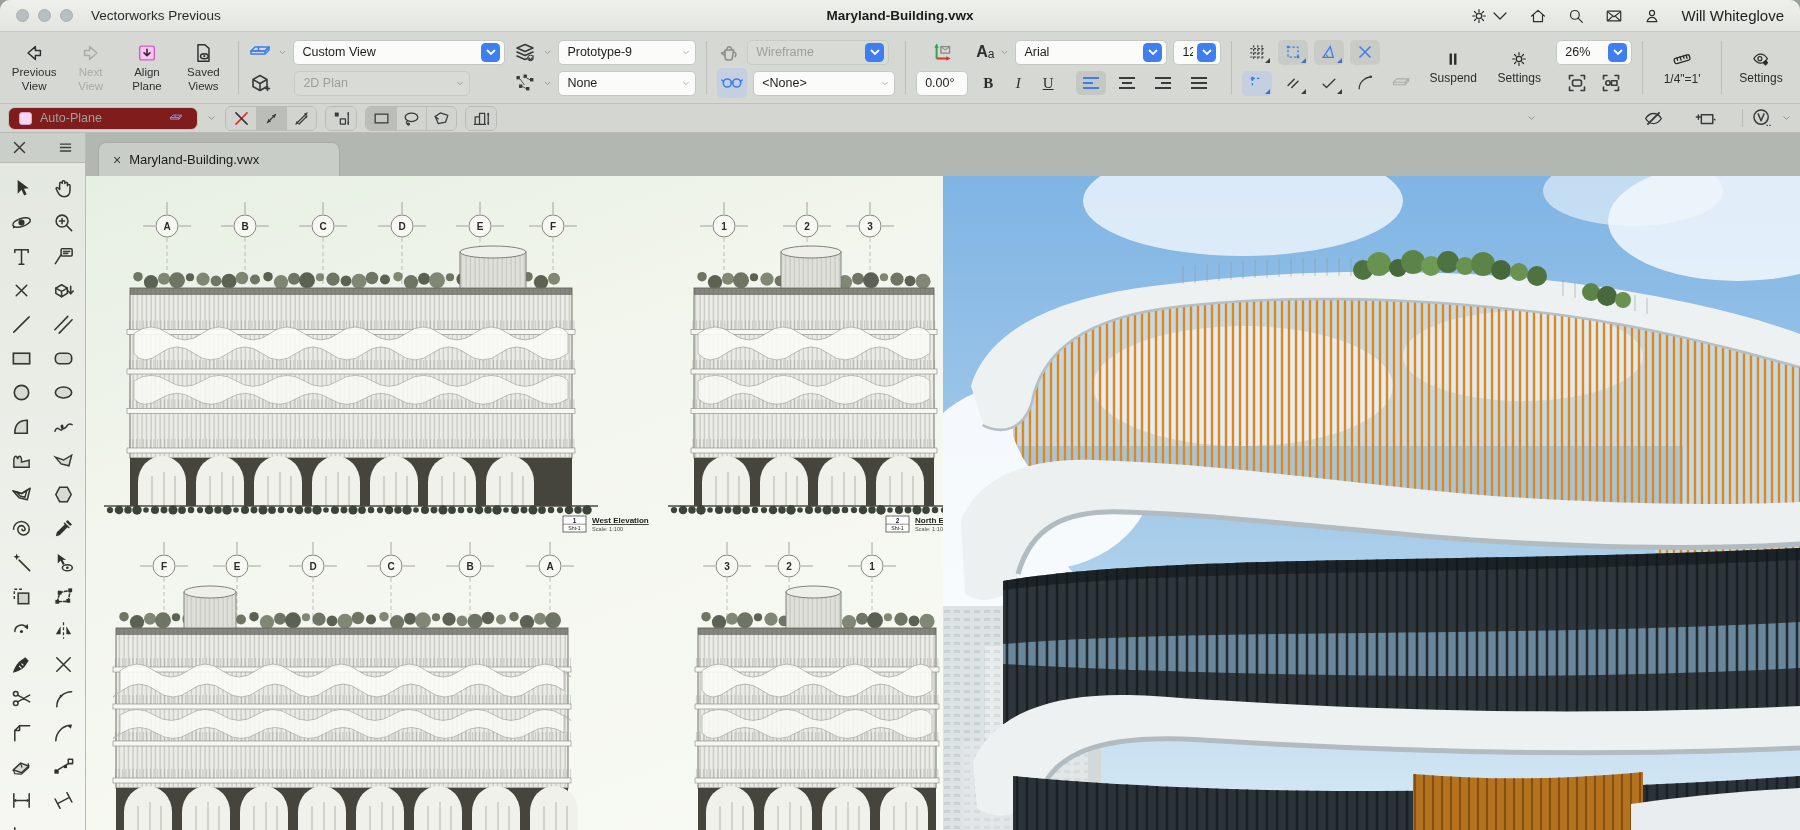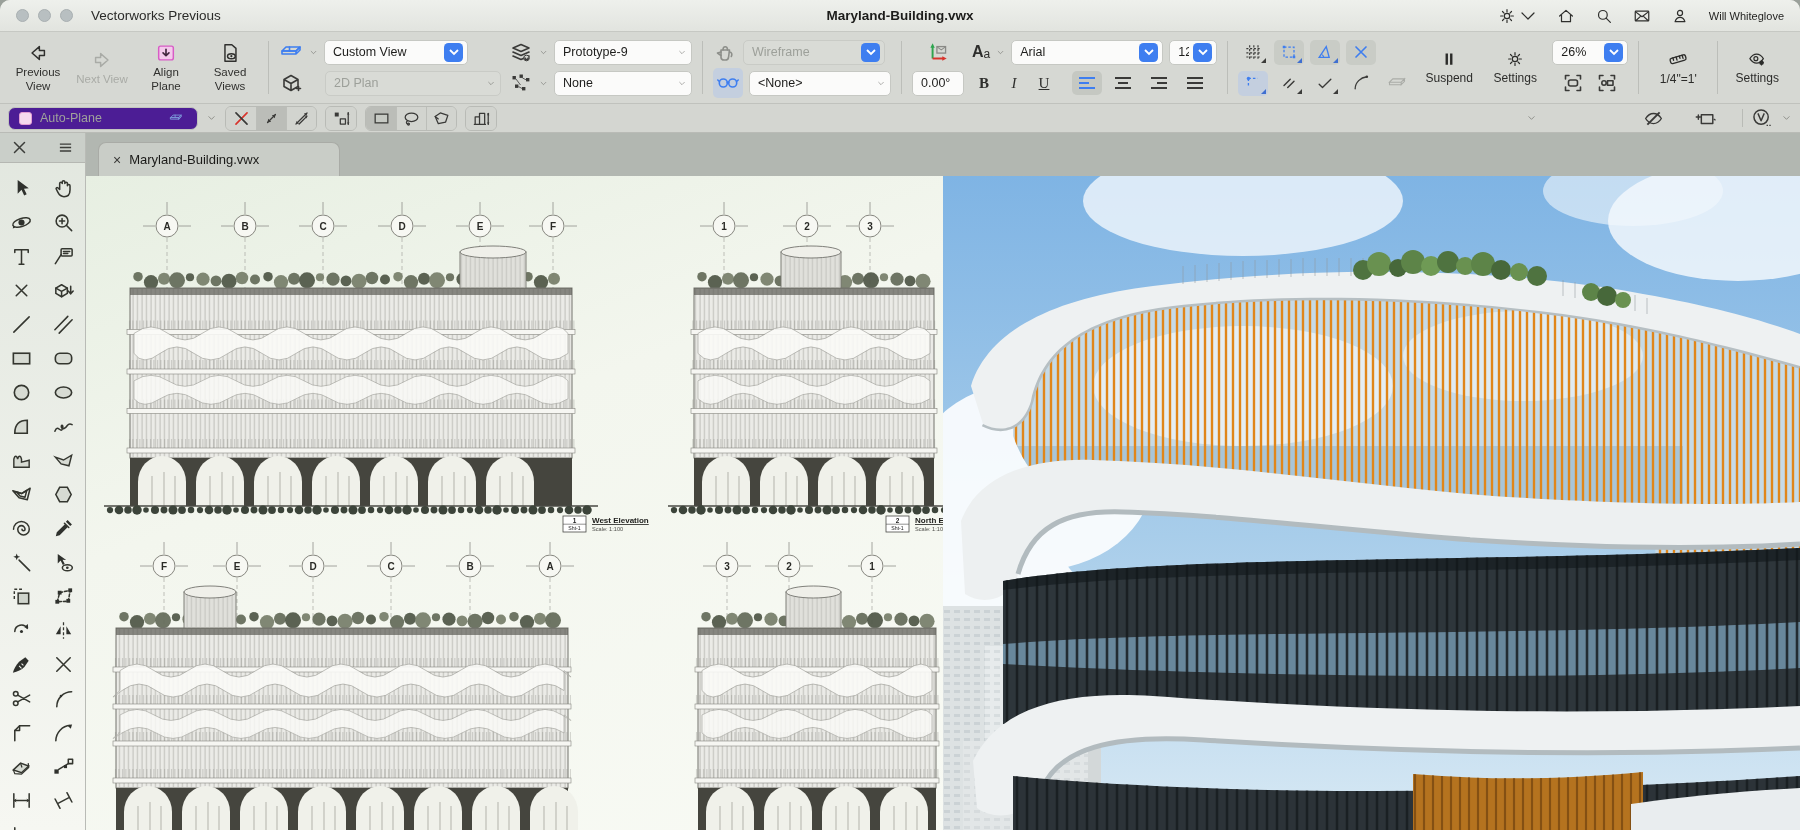--- a/index.html
+++ b/index.html
@@ -10,21 +10,21 @@
 
   
   .titlebar { height:32px; flex:0 0 32px; display:flex; align-items:center; padding:0 16px;
               background:linear-gradient(#eef0ec,#e2e4df); border-bottom:1px solid #c6c8c3; position:relative; }
   .lights { display:flex; gap:9px; }
   .light { width:13px; height:13px; border-radius:50%; background:#b8bfc1; border:1px solid #a8afb1; }
   .app-name { margin-left:18px; font-size:13.5px; color:#2b2b29; }
   .doc-title { position:absolute; left:0; right:0; text-align:center; font-size:13.5px; font-weight:bold; color:#1c1c1a; pointer-events:none; }
   .tb-right { margin-left:auto; display:flex; align-items:center; gap:20px; z-index:2; }
   .tb-right .icn { width:18px; height:18px; color:#2f2f2d; }
-  .user-name { font-size:11px; color:#1f1f1d; }
+  .user-name { font-size:15px; color:#1f1f1d; }
   .gear-wrap { display:flex; align-items:center; gap:3px; }
   .chev-xs { width:10px; height:10px; color:#2f2f2d; }
 
   .icn { display:inline-flex; }
   .icn svg { width:100%; height:100%; }
 
   
   .toolbar { height:72px; flex:0 0 72px; display:flex; align-items:stretch; gap:8px;
              padding:3px 10px; background:#d6d8d3; border-bottom:1px solid #c0c2bd; }
   .tsep { width:1px; background:#bcbeb9; margin:6px 2px; }
@@ -61,21 +61,21 @@
   .alignbtn svg { width:20px; height:16px; }
   .suspbtn { display:flex; flex-direction:column; align-items:center; justify-content:center; gap:3px;
              font-size:12px; color:#2c2c2a; min-width:58px; }
   .suspbtn .icn { width:18px; height:18px; }
   .fontAa { font-size:16px; color:#2e2e2c; font-weight:bold; display:flex; align-items:flex-end; }
   .fontAa span:last-child { font-size:12px; font-weight:normal; }
 
   
   .optionsbar { height:29px; flex:0 0 29px; display:flex; align-items:center; gap:8px;
                 padding:2px 8px; background:#d4d6d1; border-bottom:1px solid #b9bbb6; position:relative; }
-  .ap-field { width:190px; height:23px; border:1px solid #c2c4bf; background:#4c1d95; border-radius:7px;
+  .ap-field { width:190px; height:23px; border:1px solid #c2c4bf; background:#7f1d1d; border-radius:7px;
               display:flex; align-items:center; gap:8px; padding:0 10px; }
   .pinkbox { width:13px; height:13px; border:1.5px solid #e39ed3; background:#f6d9ee; border-radius:3px; }
   .ap-label { font-size:12.5px; color:#9fa19c; flex:1; }
   .ap-field .icn { width:22px; height:14px; color:#7b96d8; }
   .btngroup { display:flex; border:1px solid #b9bbb6; border-radius:6px; overflow:hidden; }
   .mbtn { width:30px; height:23px; background:#d2d4cf; display:flex; align-items:center; justify-content:center; color:#3a3a38; }
   .mbtn + .mbtn { border-left:1px solid #bcbeb9; }
   .mbtn.sel { background:#bbbdb8; }
   .mbtn .icn { width:19px; height:19px; }
   .opt-chev { width:11px; height:8px; color:#55554f; position:absolute; top:10px; }
@@ -204,21 +204,21 @@
               <path d="M3 11l4-4h14l-4 4z" stroke="currentColor" fill="none" stroke-width="1.6" stroke-linecap="round" stroke-linejoin="round"></path>
               <path d="M3 11h14v3H3zM17 11l4-4v3l-4 4z" stroke="currentColor" fill="none" stroke-width="1.6" stroke-linecap="round" stroke-linejoin="round"></path>
               <path d="M10.5 7v4" stroke="currentColor" fill="none" stroke-width="1.6" stroke-linecap="round" stroke-linejoin="round"></path>
             </svg>
           </span>
         <span class="icn ico-chev">
             <svg viewBox="0 0 24 24">
               <path d="M4 8l8 8 8-8" stroke="currentColor" fill="none" stroke-width="1.6" stroke-linecap="round" stroke-linejoin="round"></path>
             </svg>
           </span>
-        <div class="field" style="width:144px">
+        <div class="field" style="width:212px">
           <span class="lbl">Custom View</span>
           <span class="chev-blue">
               <svg viewBox="0 0 10 7">
                 <path d="M1 1l4 4 4-4" stroke="#fff" stroke-width="1.8" fill="none"></path>
               </svg>
             </span>
         </div>
       </div>
       <div class="trow">
         <span class="icn tico">

